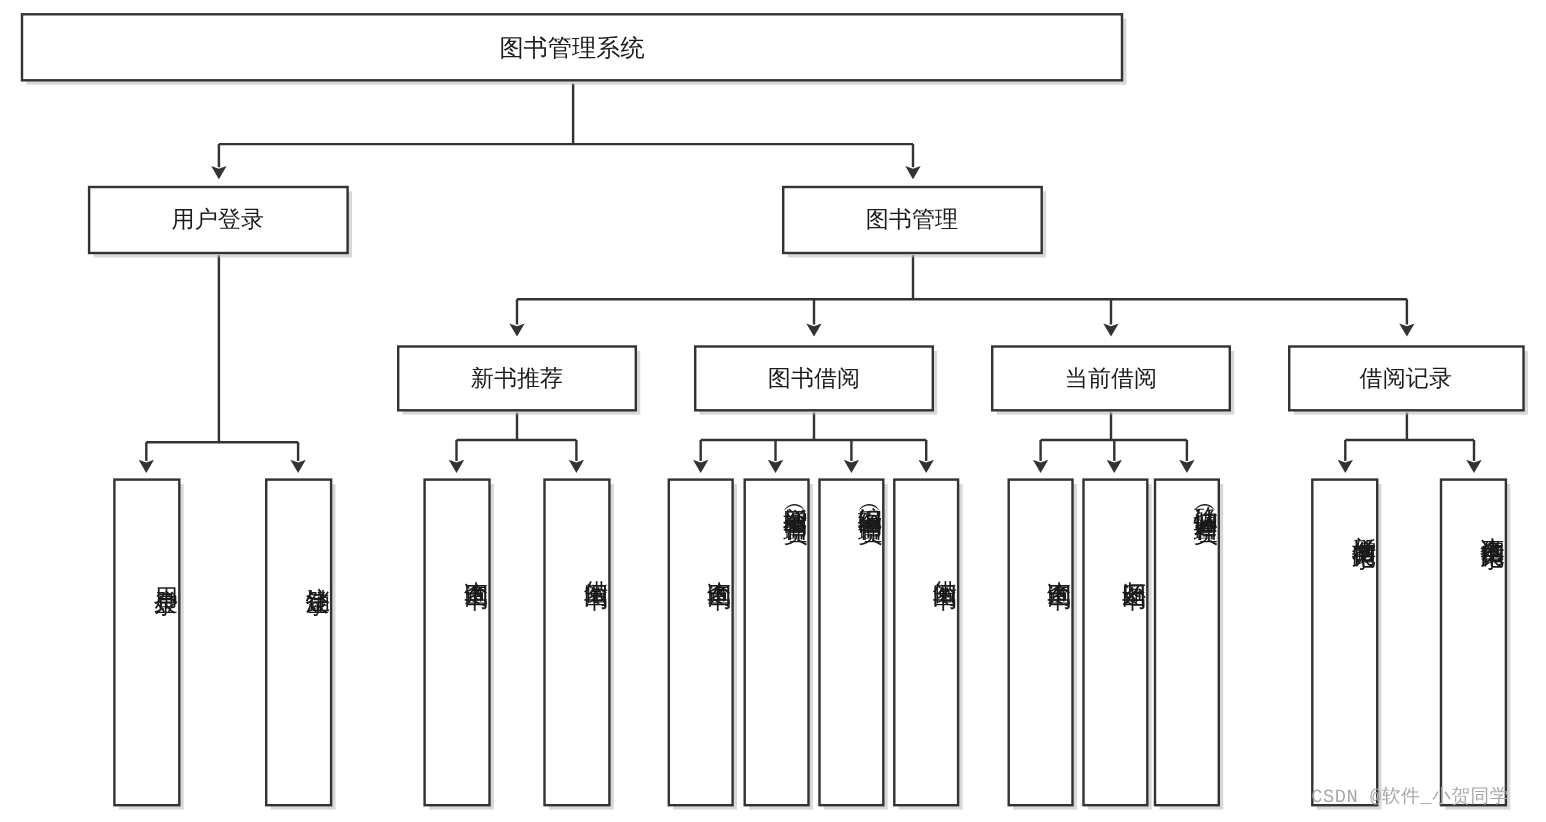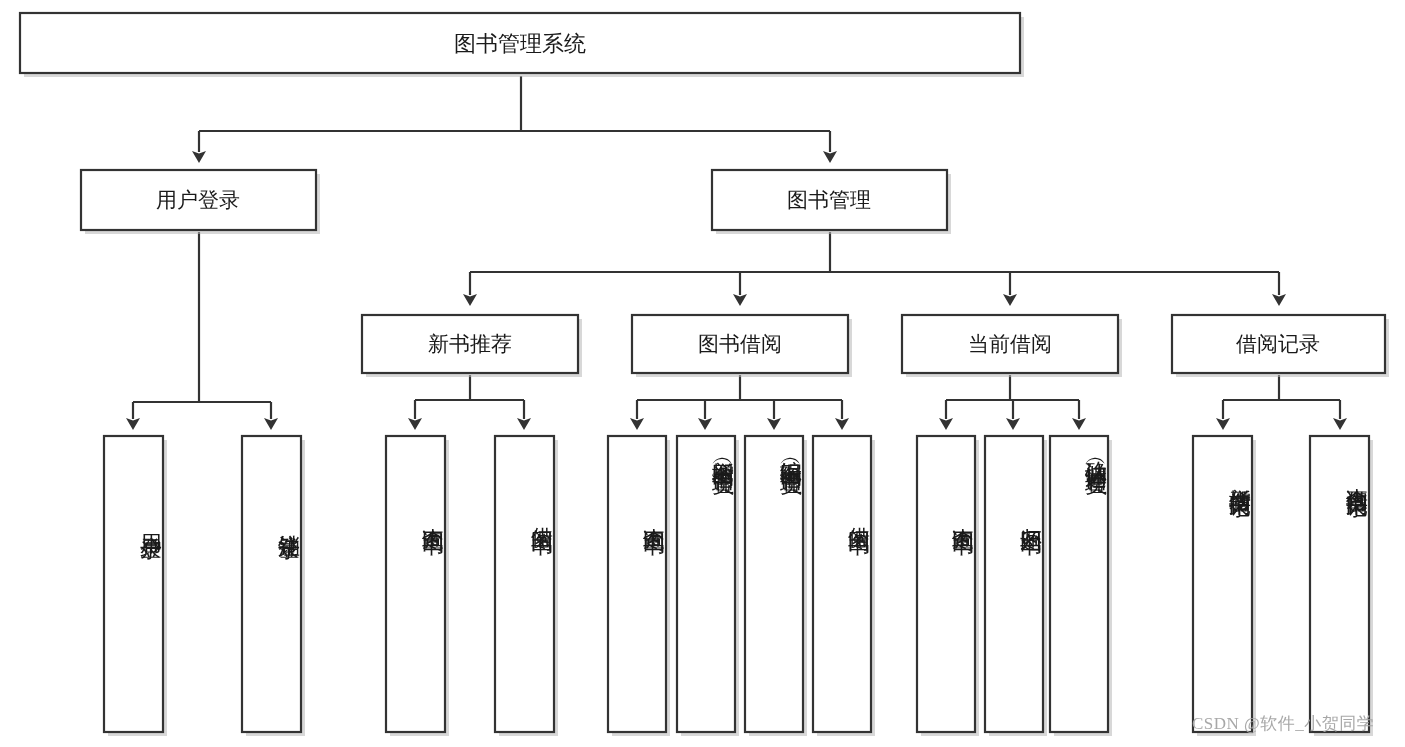--- a/index.html
+++ b/index.html
@@ -71,21 +71,21 @@
     color: #1a1a1a;
     letter-spacing: 2px;
     text-align: center;
     white-space: nowrap;
     pointer-events: none;
   }
   .watermark {
     position: absolute;
     left: 1192px;
     top: 712px;
-    font-family: Liberation Serif, serif;
+    font-family: Liberation Mono, monospace;
     font-size: 17px;
     color: #a8a8a8;
     white-space: nowrap;
     letter-spacing: 0.5px;
     text-align: center;
   }
 </style>
 </head>
 <body>
 

